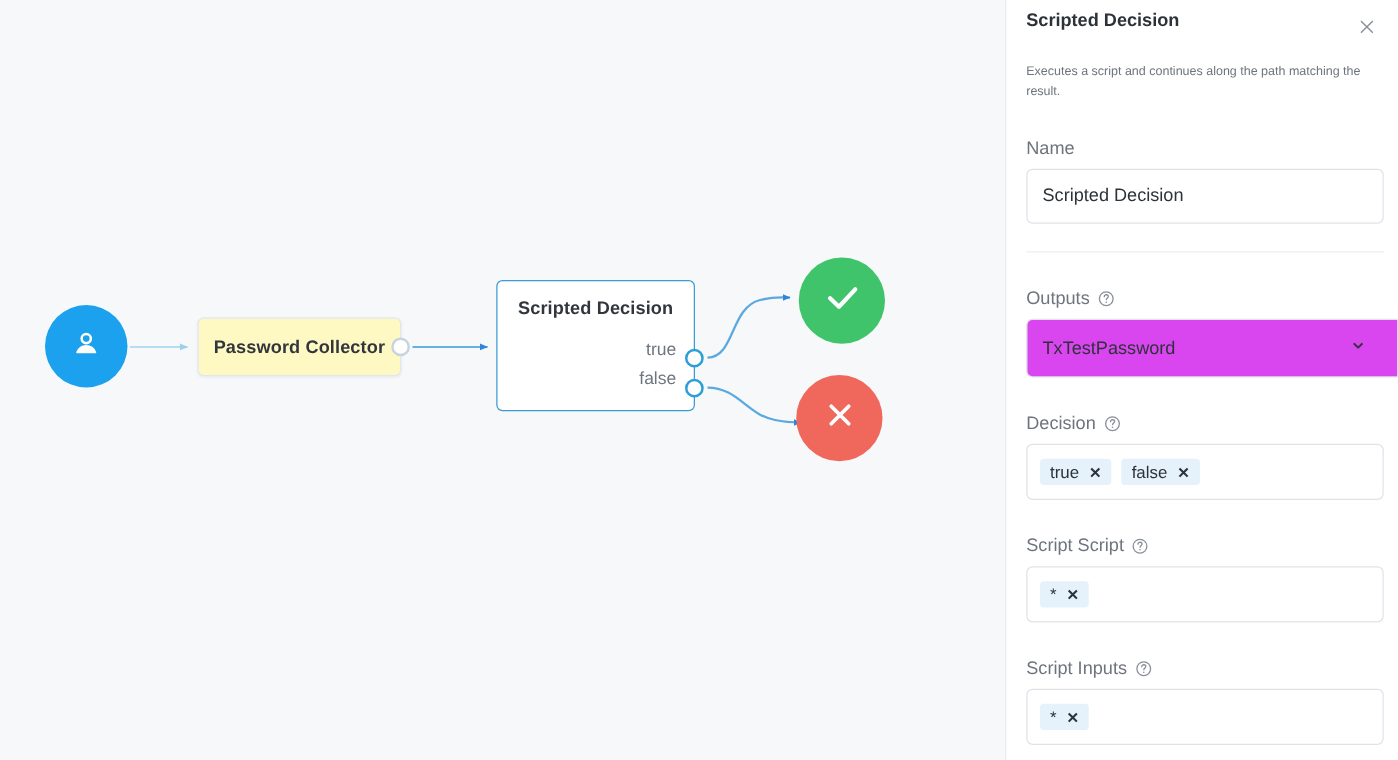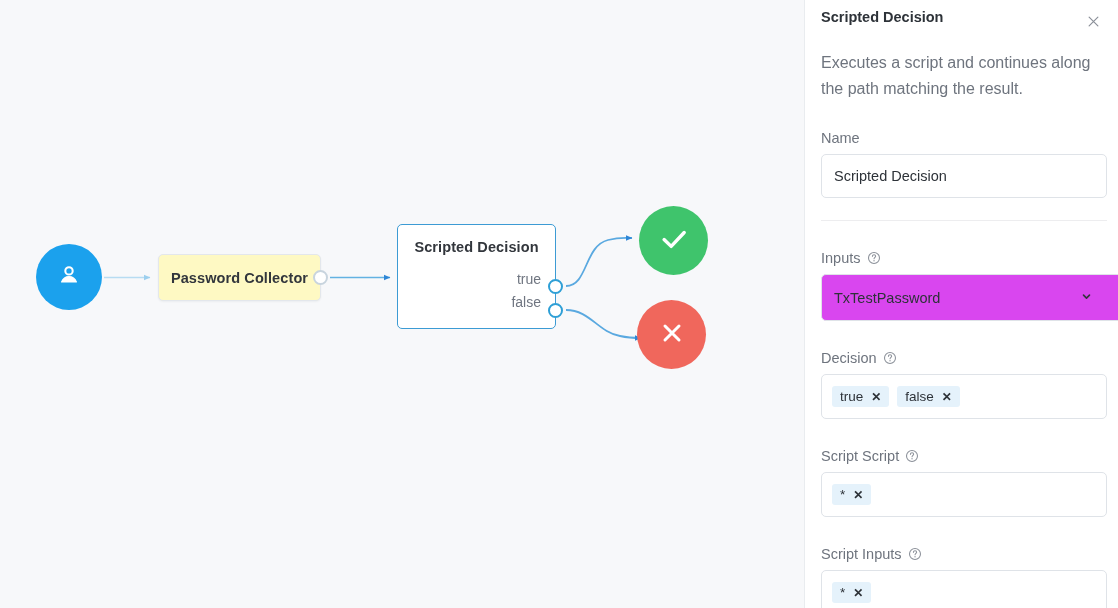--- a/index.html
+++ b/index.html
@@ -149,21 +149,21 @@
     width: 22px; height: 22px;
     display: flex;
     align-items: center;
     justify-content: center;
     cursor: pointer;
     margin-top: 1px;
     margin-right: -2px;
   }
   .panel-desc {
     margin-top: 18px;
-    font-size: 16px;
+    font-size: 10px;
     line-height: 1.6;
     color: #6e747e;
     max-width: 284px;
   }
   .field-label {
     display: flex;
     align-items: center;
     gap: 6px;
     font-size: 14.5px;
     color: #6e747e;
@@ -327,21 +327,21 @@
 
     <div class="field-block">
       <div class="field-label">Name</div>
       <input class="text-input" type="text" value="Scripted Decision" style="">
     </div>
 
     <div class="divider"></div>
 
     <div class="field-block">
       <div class="field-label">
-        <span>Inputs</span>
+        <span>Outputs</span>
         <span class="help-icon">
           <svg width="14" height="14" viewBox="0 0 24 24" fill="none" stroke="#8b9099" stroke-width="1.8">
             <circle cx="12" cy="12" r="9.4"></circle>
             <path d="M9.3 9.2 C9.3 7.4 10.6 6.5 12.1 6.5 C13.6 6.5 14.8 7.4 14.8 9
                      C14.8 10.8 12.1 11.1 12.1 13.3" stroke-linecap="round"></path>
             <circle cx="12.05" cy="16.7" r="1.1" fill="#8b9099" stroke="none"></circle>
           </svg>
         </span>
       </div>
       <div class="select-wrap">

